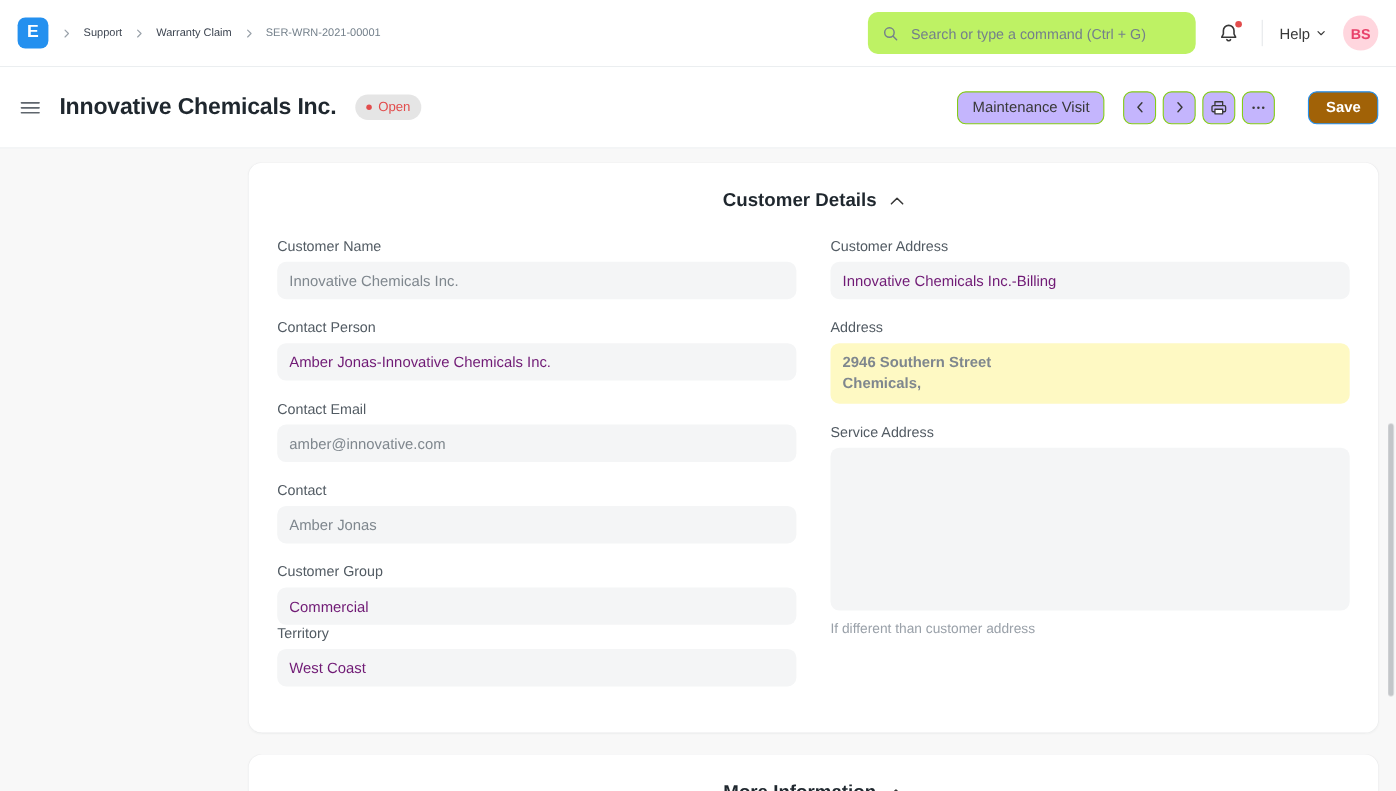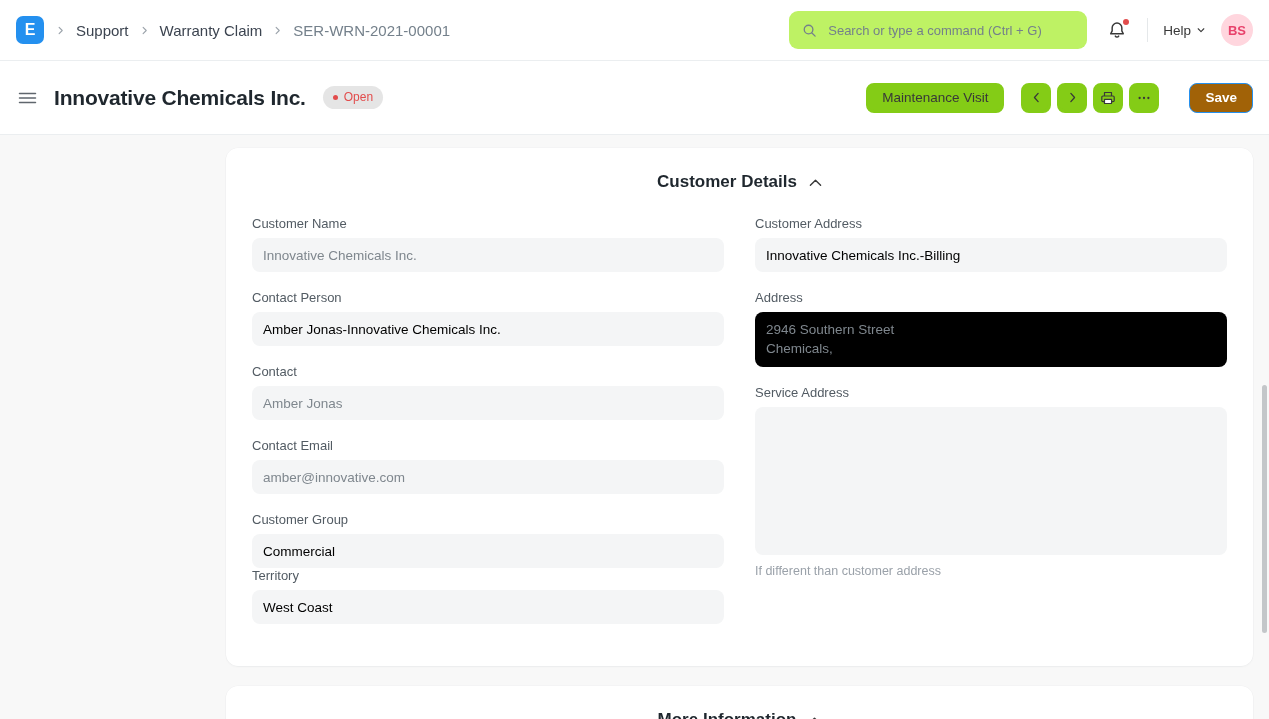--- a/index.html
+++ b/index.html
@@ -16,21 +16,21 @@
     height: 61px; background: #fff; border-bottom: 1px solid #ebeef0;
     display: flex; align-items: center; justify-content: space-between;
     padding: 0 16px;
   }
   .nav-left { display: flex; align-items: center; gap: 11px; }
   .logo {
     width: 28px; height: 28px; border-radius: 7px; background: #2490ef;
     color: #fff; font-weight: 700; font-size: 16px;
     display: flex; align-items: center; justify-content: center; cursor: pointer;
   }
-  .crumbs { display: flex; align-items: center; gap: 10px; font-size: 15px; justify-content: space-between; }
+  .crumbs { display: flex; align-items: center; gap: 10px; font-size: 10px; justify-content: space-between; }
   .crumb { color: #3c4450; cursor: pointer; }
   .crumb.current { color: #74808b; cursor: default; }
   .sep { display: flex; align-items: center; }
 
   .nav-right { display: flex; align-items: center; gap: 15px; }
   .searchbar {
     width: 298px; height: 38px; background: #bef264; border-radius: 9px;
     display: flex; align-items: center; gap: 9px; padding: 0 13px; cursor: text;
   }
   .searchbar input {
@@ -62,21 +62,21 @@
   .page-title { font-size: 21px; font-weight: 700; color: #1f272e; letter-spacing: -0.2px; }
   .status-badge {
     display: flex; align-items: center; gap: 6px; margin-left: 2px;
     background: #e5e5e5; color: #e24c4c; font-size: 12px;
     padding: 4px 10px 5px 10px; border-radius: 12px;
   }
   .status-dot { width: 5px; height: 5px; border-radius: 50%; background: #e24c4c; }
 
   .ph-right { display: flex; align-items: center; gap: 6px; }
   .btn {
-    height: 30px; background: #84cc16; border: 3px solid #84cc16; border-radius: 8px;
+    height: 30px; background: #c4b5fd; border: 1px solid #84cc16; border-radius: 8px;
     font-size: 13.5px; color: #383838; font-family: inherit; cursor: pointer;
     display: inline-flex; align-items: center; justify-content: center; padding: 0 13px;
   }
   .btn-icon { width: 30px; padding: 0; }
   .btn-mv { margin-right: 11px; }
   .btn-primary {
     background: #a16207; border: 1px solid #2490ef; color: #fff;
     margin-left: 24px; padding: 0 15px; font-weight: 700;
   }
 
@@ -92,25 +92,25 @@
   .section-title { font-size: 17px; font-weight: 700; color: #1f272e; }
 
   .grid { display: grid; grid-template-columns: 1fr 1fr; column-gap: 31px; align-items: start; }
   .field { margin-bottom: 18px; }
   .field-label { display: block; font-size: 13px; color: #525b63; margin-bottom: 6px; line-height: 16px; }
   .control {
     display: block; width: 100%; height: 34px; background: #f4f5f6;
     border: none; border-radius: 8px; padding: 0 11px;
     font-size: 13.5px; font-family: inherit; outline: none;
   }
-  .control.dark { color: #000000; }
+  .control.dark { color: #701a75; }
   .control.muted { color: #7f878e; }
   .control-static {
-    background: #000000; border-radius: 8px; padding: 8px 11px 9px 11px;
-    font-size: 13.5px; color: #7f878e; line-height: 19px;
+    background: #fef9c3; border-radius: 8px; padding: 8px 11px 9px 11px;
+    font-size: 13.5px; color: #7f878e; line-height: 19px; font-weight: bold;
   }
   textarea.control { height: 148px; resize: none; padding: 8px 11px; }
   .help-text { font-size: 12.5px; color: #9aa1a9; margin-top: 9px; }
 
   
   .scroll-thumb {
     position: fixed; right: 2px; top: 385px; width: 5px; height: 248px;
     background: #c3c6c9; border-radius: 3px; cursor: grab;
   }
 
@@ -237,26 +237,26 @@
       <div>
         <div class="field">
           <label class="field-label">Customer Name</label>
           <input class="control muted" readonly="" value="Innovative Chemicals Inc." style="">
         </div>
         <div class="field">
           <label class="field-label">Contact Person</label>
           <input class="control dark" value="Amber Jonas-Innovative Chemicals Inc." style="">
         </div>
         <div class="field">
+          <label class="field-label">Contact Email</label>
+          <input class="control muted" readonly="" value="amber@innovative.com" style="">
+        </div>
+        <div class="field">
           <label class="field-label">Contact</label>
           <input class="control muted" readonly="" value="Amber Jonas" style="">
-        </div>
-        <div class="field">
-          <label class="field-label">Contact Email</label>
-          <input class="control muted" readonly="" value="amber@innovative.com" style="">
         </div>
         <div class="field" style="margin-bottom:0;">
           <label class="field-label">Customer Group</label>
           <input class="control dark" value="Commercial" style="">
         </div>
         <div class="field">
           <label class="field-label">Territory</label>
           <input class="control dark" value="West Coast" style="">
         </div>
       </div>

